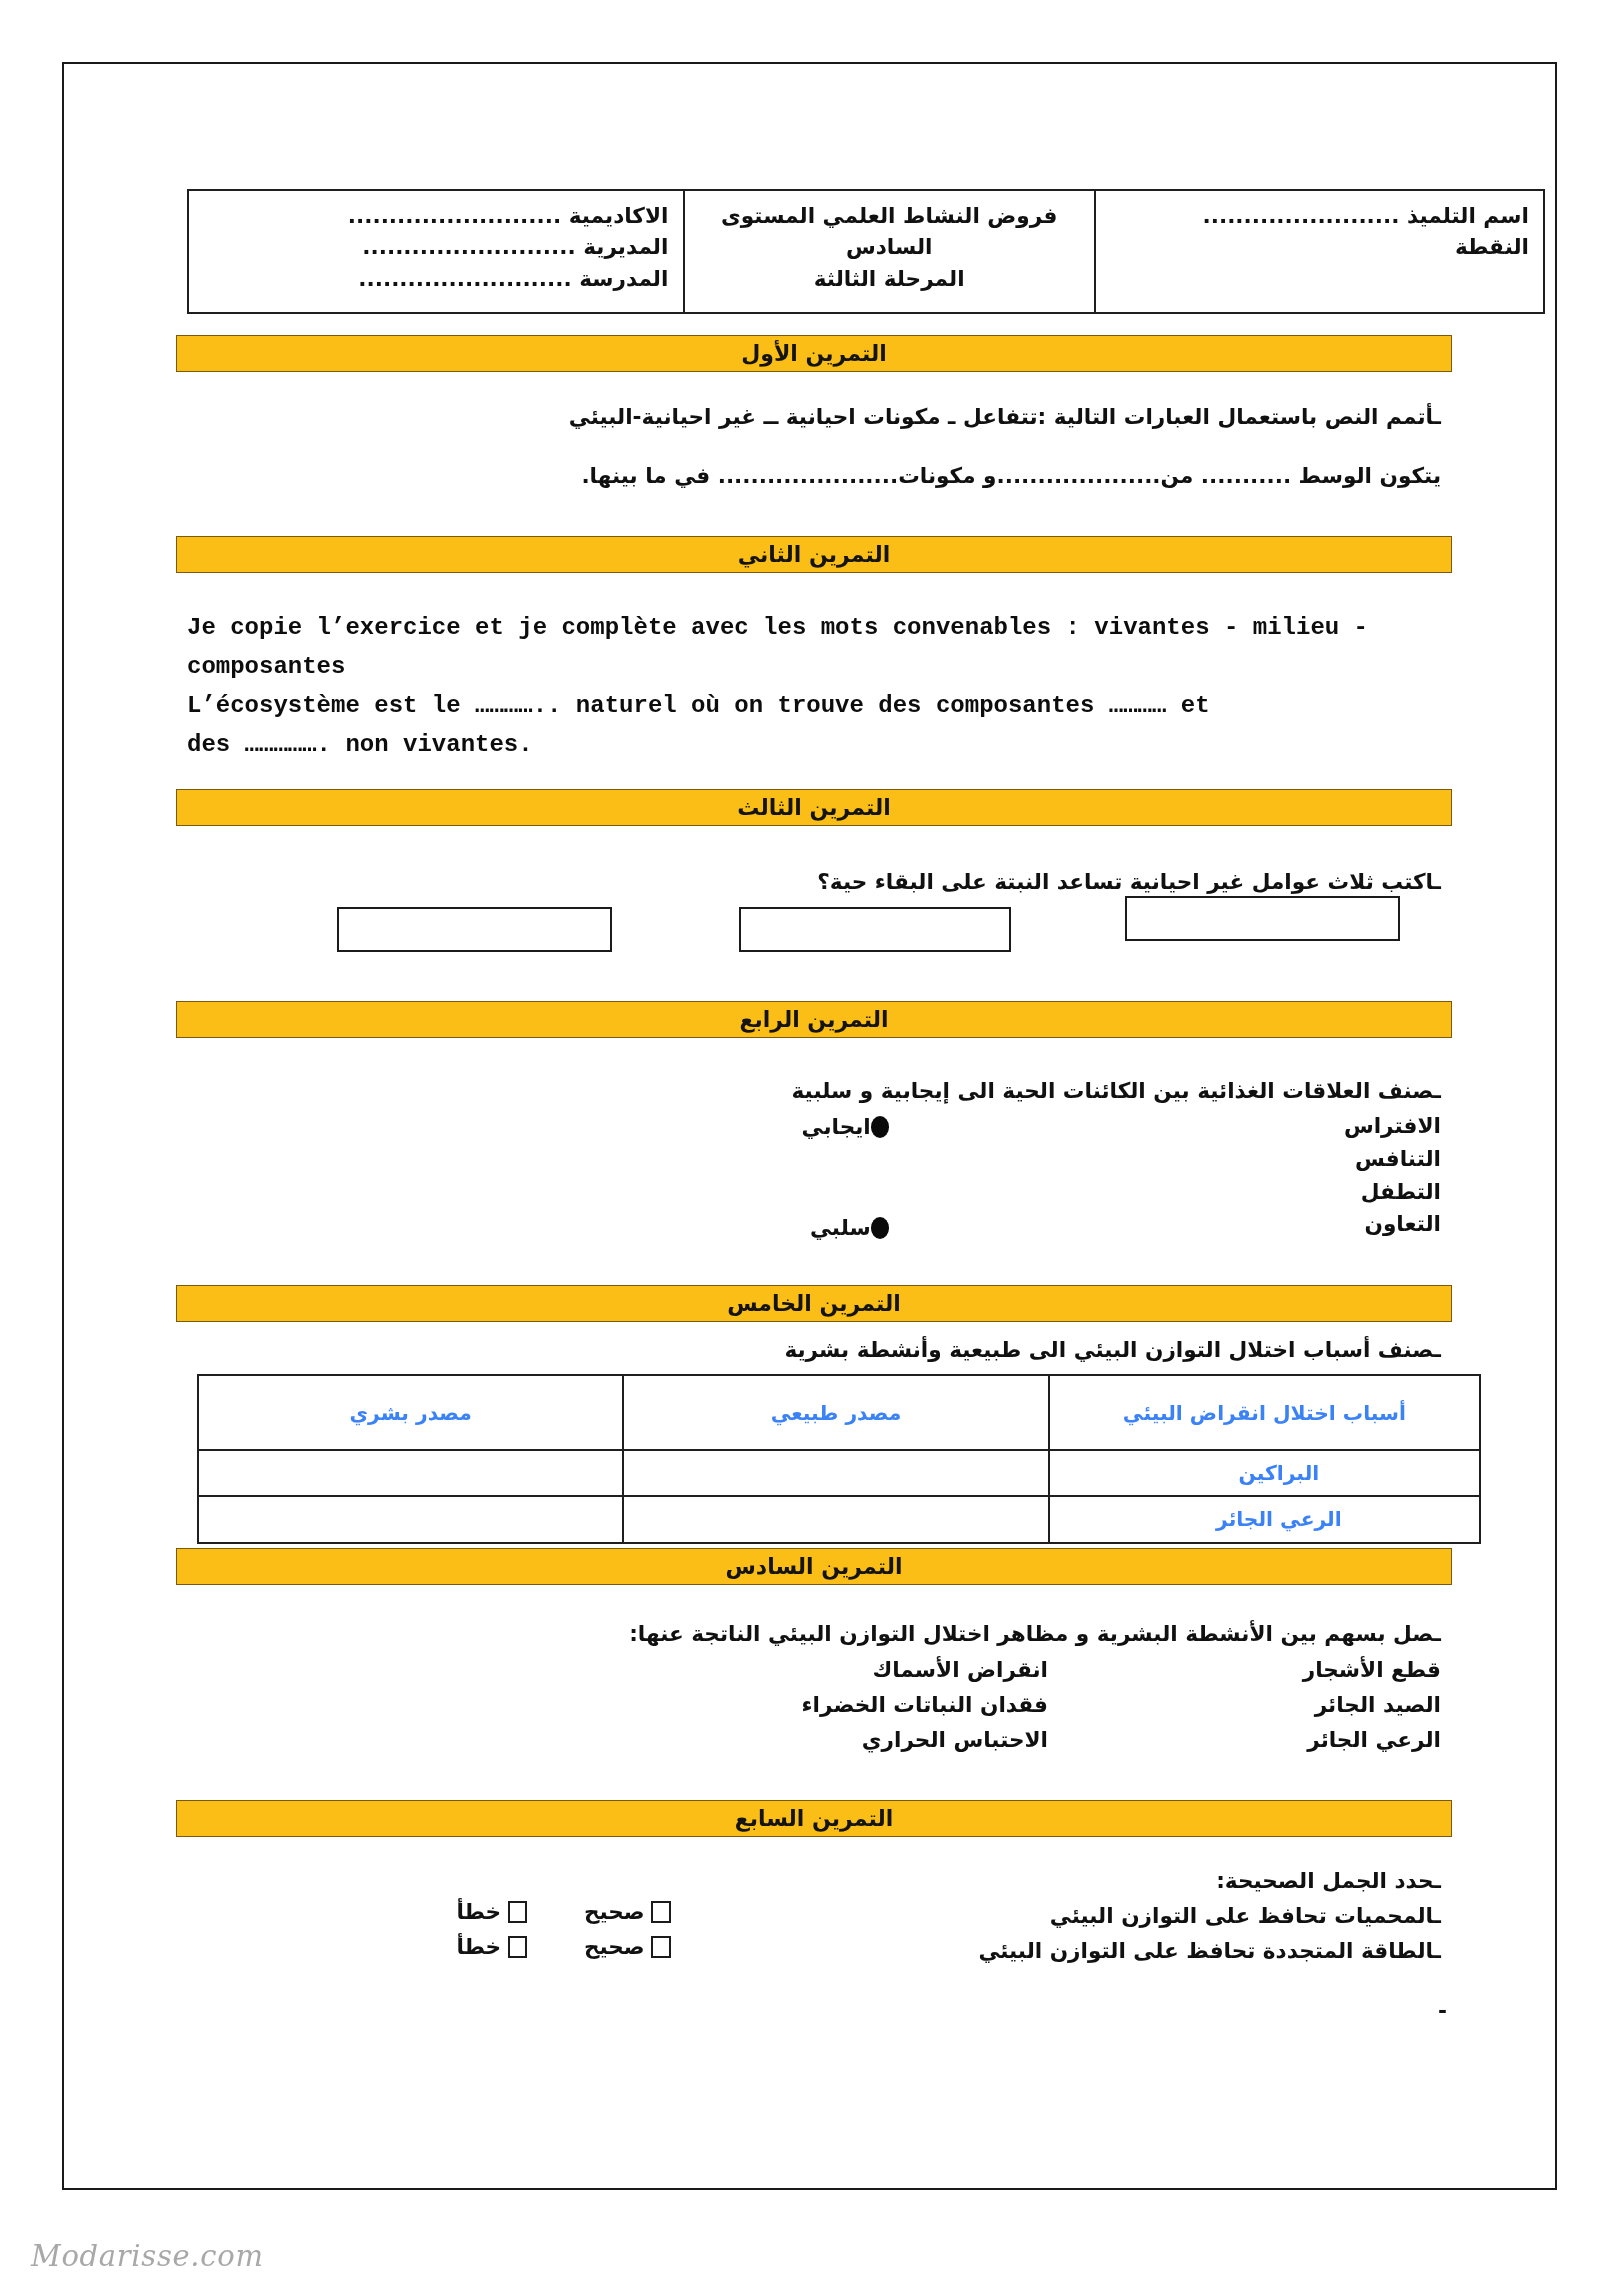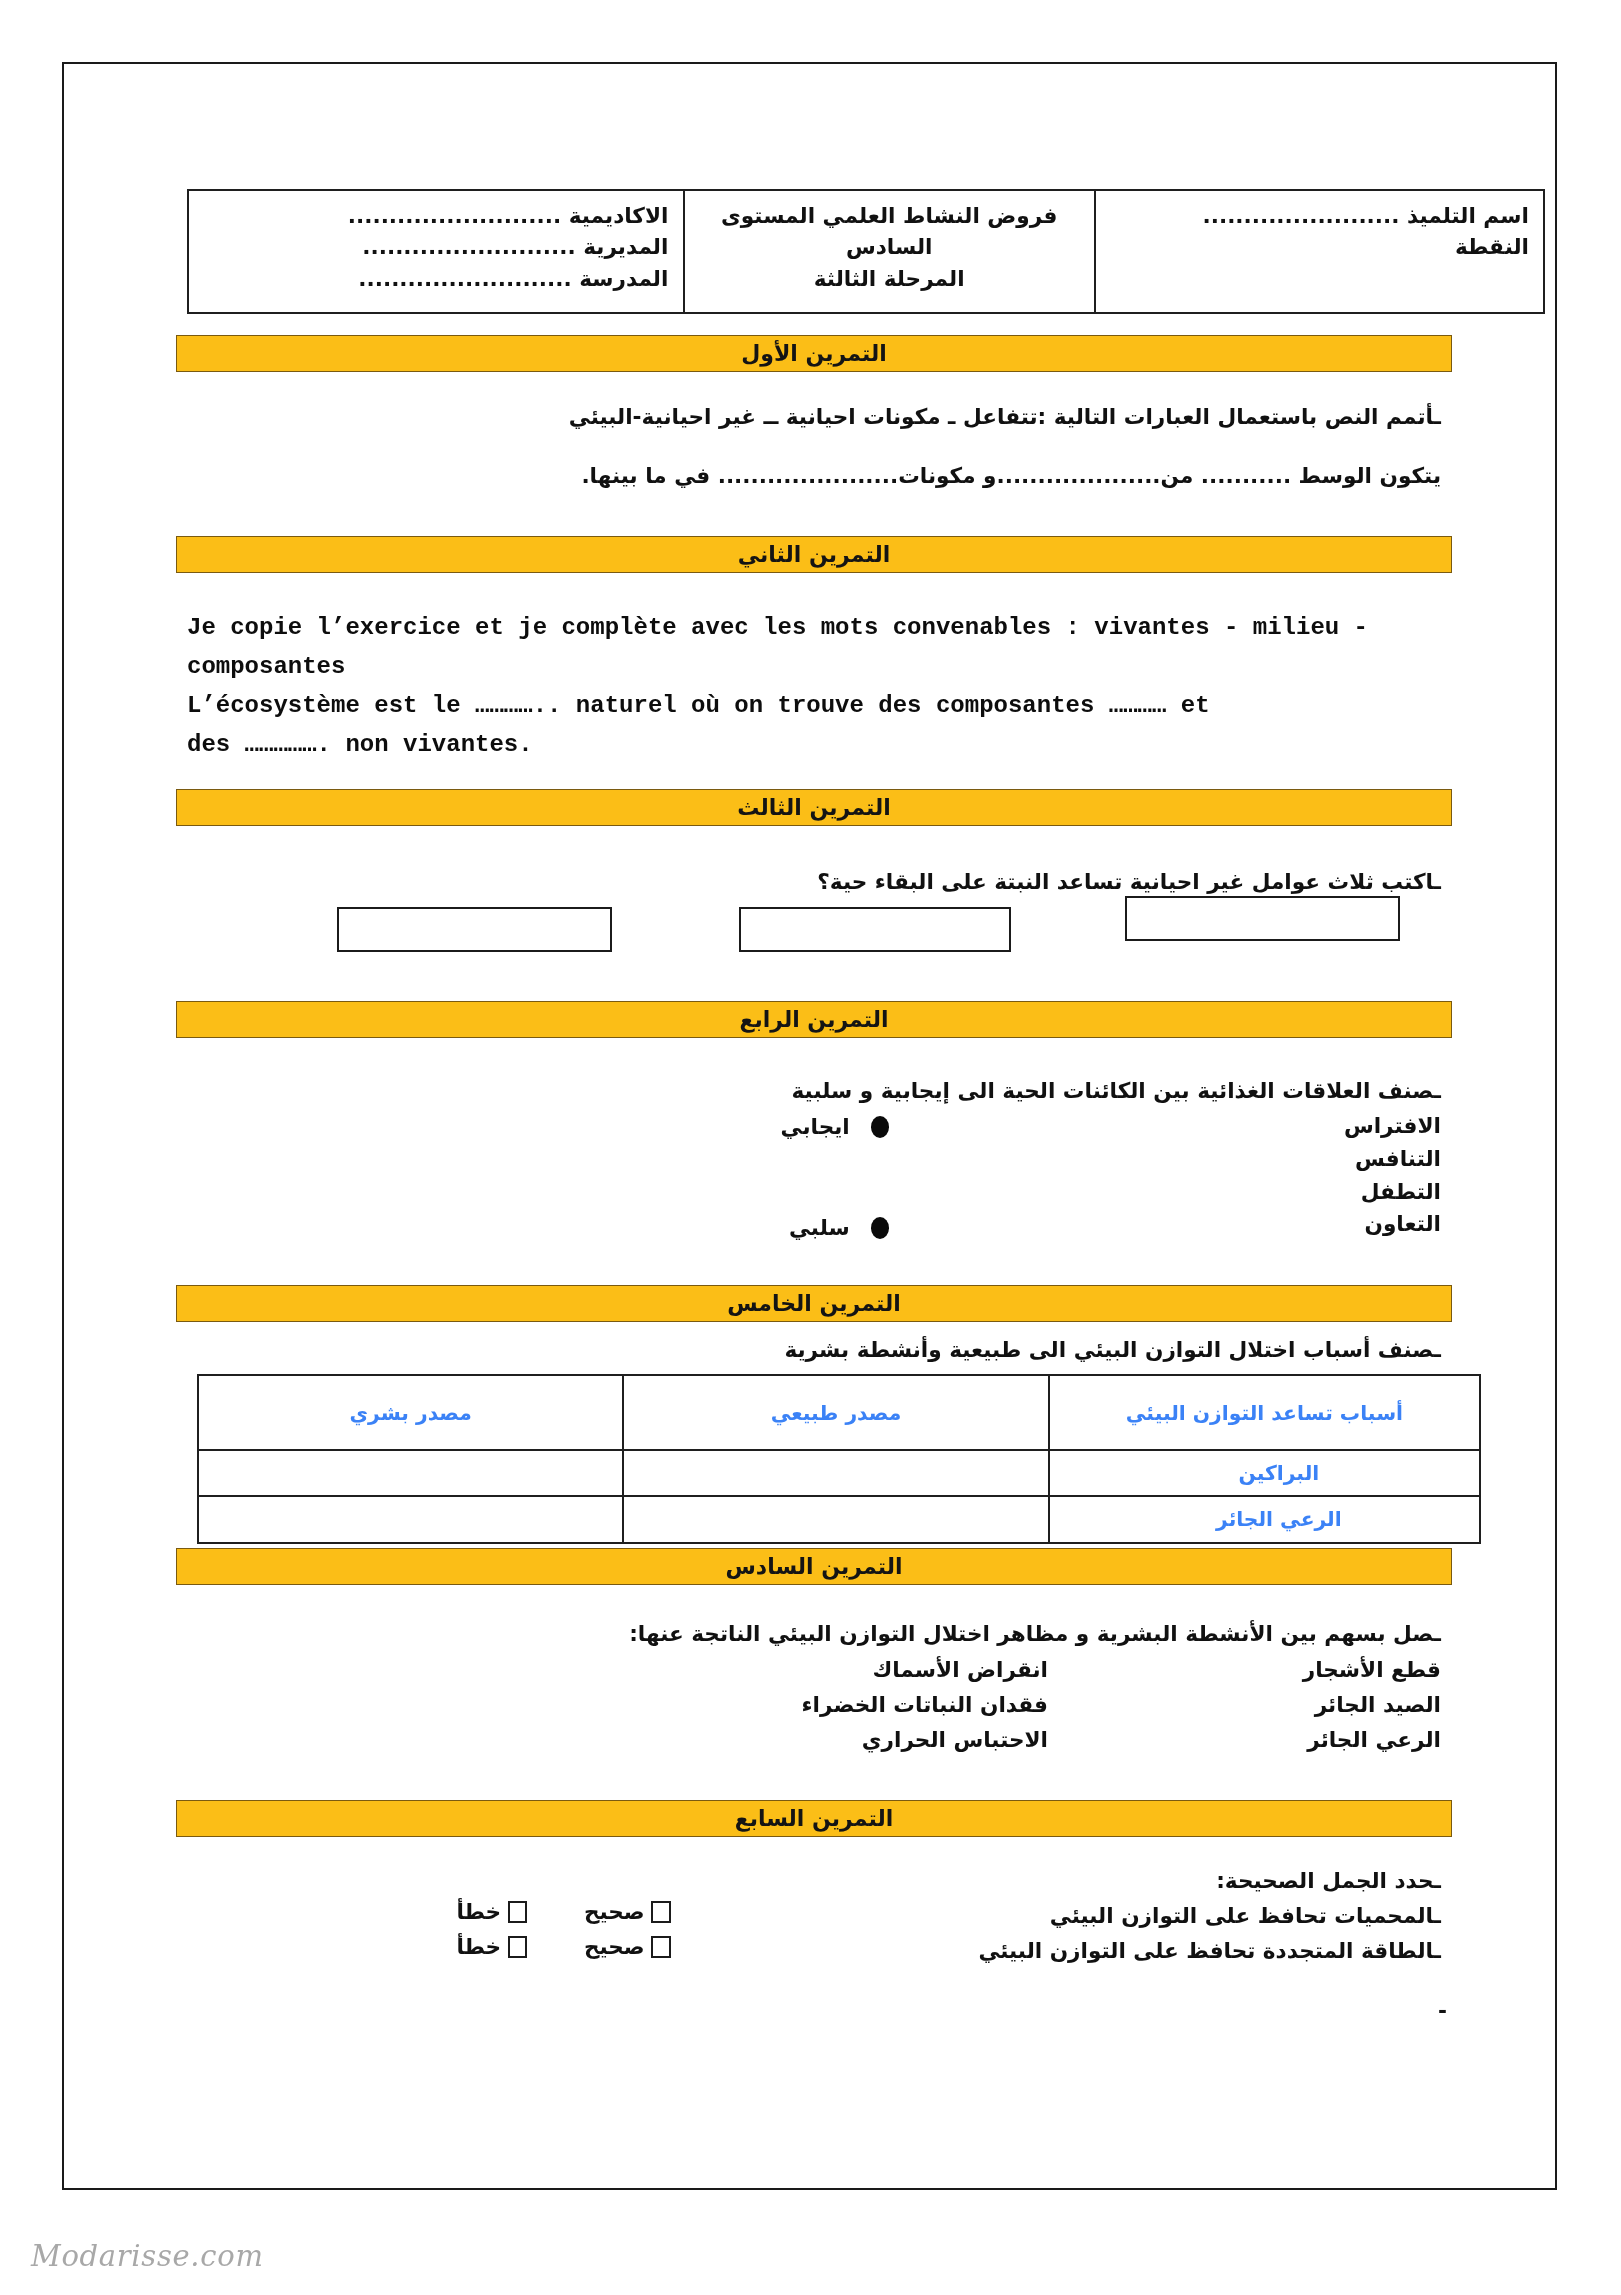--- a/index.html
+++ b/index.html
@@ -119,21 +119,21 @@
     font-size: 21.6px;
     font-weight: bold;
     color: #111;
     line-height: 1.52;
   }
   .bullet-row {
     position: absolute;
     display: flex;
     flex-direction: row;
     align-items: center;
-    gap: 21px;
+    gap: 0;
     direction: rtl;
     justify-content: space-between;
   }
   .bullet-dot {
     width: 18.3px;
     height: 22px;
     background: #0a0a0a;
     border-radius: 50%;
     display: inline-block;
   }
@@ -325,21 +325,21 @@
     <span class="bullet-label">سلبي</span>
   </div>
 
   <div class="banner" style="top:1285px">
     <span class="banner-label">التمرين الخامس</span>
   </div>
   <div class="rtl-text" style="right:180px; top:1333px">ـصنف أسباب اختلال التوازن البيئي الى طبيعية وأنشطة بشرية</div>
   <table class="ex5-table">
     <tbody>
         <tr>
-      <th style="width:419px">أسباب تساعد التوازن البيئي</th>
+      <th style="width:419px">أسباب اختلال انقراض البيئي</th>
       <th style="width:413px">مصدر طبيعي</th>
       <th style="width:413px">مصدر بشري</th>
     </tr>
     <tr>
       <td>البراكين</td>
       <td></td>
       <td></td>
     </tr>
     <tr>
       <td>الرعي الجائر</td>

